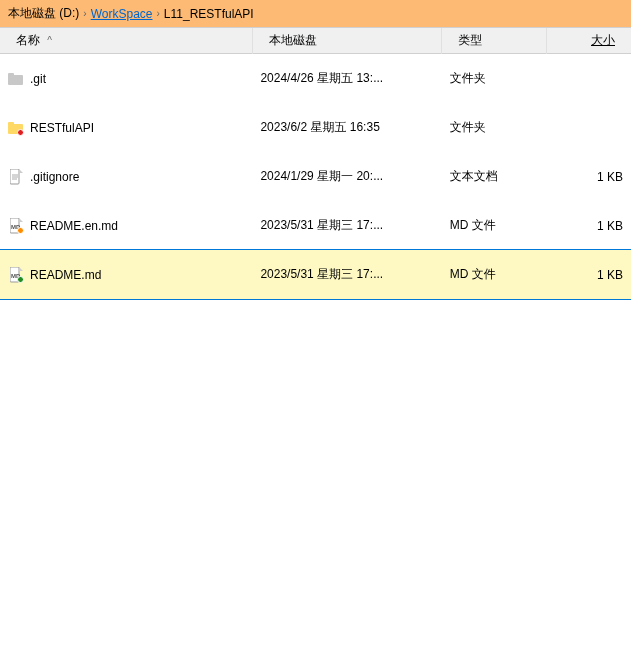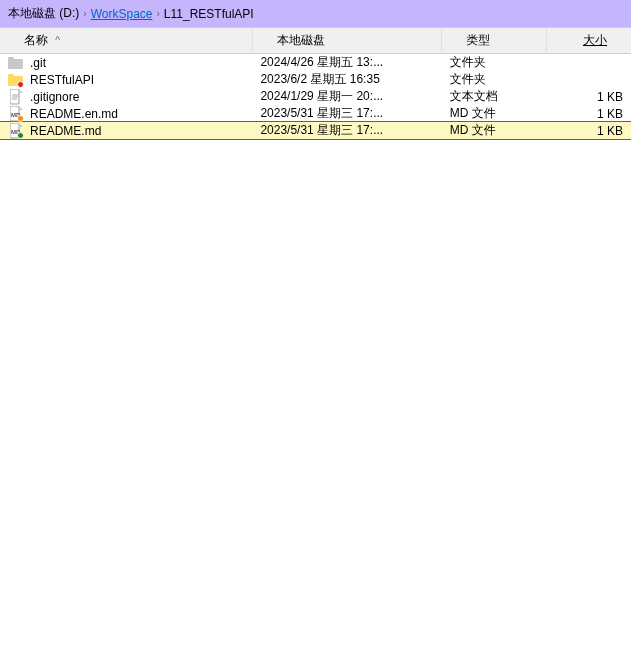--- a/index.html
+++ b/index.html
@@ -13,21 +13,21 @@
       font-size: 12px;
       background: #ffffff;
       color: #000000;
       width: 631px;
       height: 654px;
       overflow: hidden;
     }
 
     .breadcrumb-bar {
       height: 28px;
-      background: #c4b5fd;
+      background: #fdba74;
       border-bottom: 1px solid #d0d0d0;
       display: flex;
       align-items: center;
       padding: 0 8px;
       gap: 4px;
       font-size: 12px;
     }
 
     .breadcrumb-item {
       display: flex;
@@ -52,42 +52,42 @@
       border-collapse: collapse;
     }
 
     .file-table .header-row {
       background: #f0f0f0;
       border-bottom: 1px solid #d0d0d0;
     }
 
     .file-table th {
       text-align: left;
-      padding: 4px 24px;
+      padding: 4px 16px;
       font-weight: normal;
       font-size: 12px;
       color: #000;
       border-right: 1px solid #e0e0e0;
       cursor: pointer;
       user-select: none;
       white-space: nowrap;
     }
 
     .file-table th:last-child {
       border-right: none;
       text-decoration: underline;
     }
 
     .col-name { width: 240px; }
     .col-date { width: 180px; }
     .col-type { width: 100px; }
     .col-size { width: 80px; text-align: right; }
 
     .file-table td {
-      padding: 0 8px;
+      padding: 16px 8px;
       font-size: 12px;
       border: none;
       white-space: nowrap;
       overflow: hidden;
       text-overflow: ellipsis;
     }
 
     .file-table td.size-col {
       text-align: right;
       margin-top: 44px;

